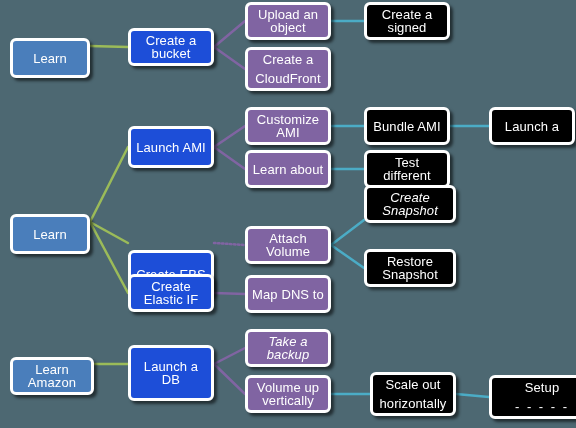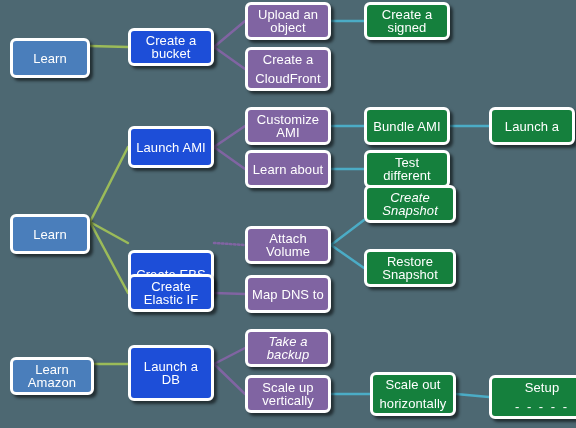--- a/index.html
+++ b/index.html
@@ -27,21 +27,21 @@
     letter-spacing:.1px;
     z-index:2;
     box-shadow:3px 3px 3px rgba(0,0,0,.55);
     padding:1px 3px;
   }
   .node .lbl{display:block;width:100%;}
   .node .lbl .l2{display:block;margin-top:6px;}
   .n-blue{background:#4a7ebb;margin-top:12px;}
   .n-green{background:#1d4ed8;}
   .n-purple{background:#8064a2;}
-  .n-teal{background:#15803d;align-items:center;}
+  .n-teal{background:#000000;align-items:center;}
   .dash{letter-spacing:2px;}
 </style>
 </head>
 <body>
 
 <div id="canvas">
   <svg class="links" id="links-layer">
       <line x1="90" y1="46" x2="128" y2="47" stroke="#9bbb59" stroke-width="2.5" stroke-linecap="round"></line>
       <line x1="214" y1="47" x2="245" y2="21" stroke="#8064a2" stroke-width="2.5" stroke-linecap="round"></line>
       <line x1="214" y1="47" x2="245" y2="69" stroke="#8064a2" stroke-width="2.5" stroke-linecap="round"></line>
@@ -122,21 +122,21 @@
       <div class="node n-blue" style="left: 10px; top: 345px; width: 84px; height: 38px;">
         <span class="lbl">Learn Amazon</span>
       </div>
       <div class="node n-green" style="left: 128px; top: 345px; width: 86px; height: 56px;">
         <span class="lbl">Launch a DB</span>
       </div>
       <div class="node n-purple" style="left: 245px; top: 329px; width: 86px; height: 38px; font-style: italic;">
         <span class="lbl">Take a backup</span>
       </div>
       <div class="node n-purple" style="left: 245px; top: 375px; width: 86px; height: 38px;">
-        <span class="lbl">Scale up vertically</span>
+        <span class="lbl">Volume up vertically</span>
       </div>
       <div class="node n-teal" style="left: 370px; top: 372px; width: 86px; height: 44px;">
         <span class="lbl">Scale out<span class="l2">horizontally</span></span>
       </div>
       <div class="node n-teal" style="left: 489px; top: 375px; width: 106px; height: 44px;">
         <span class="lbl">Setup<span class="l2 dash">- - - - -</span></span>
       </div>
     </div>
 </div>
 

